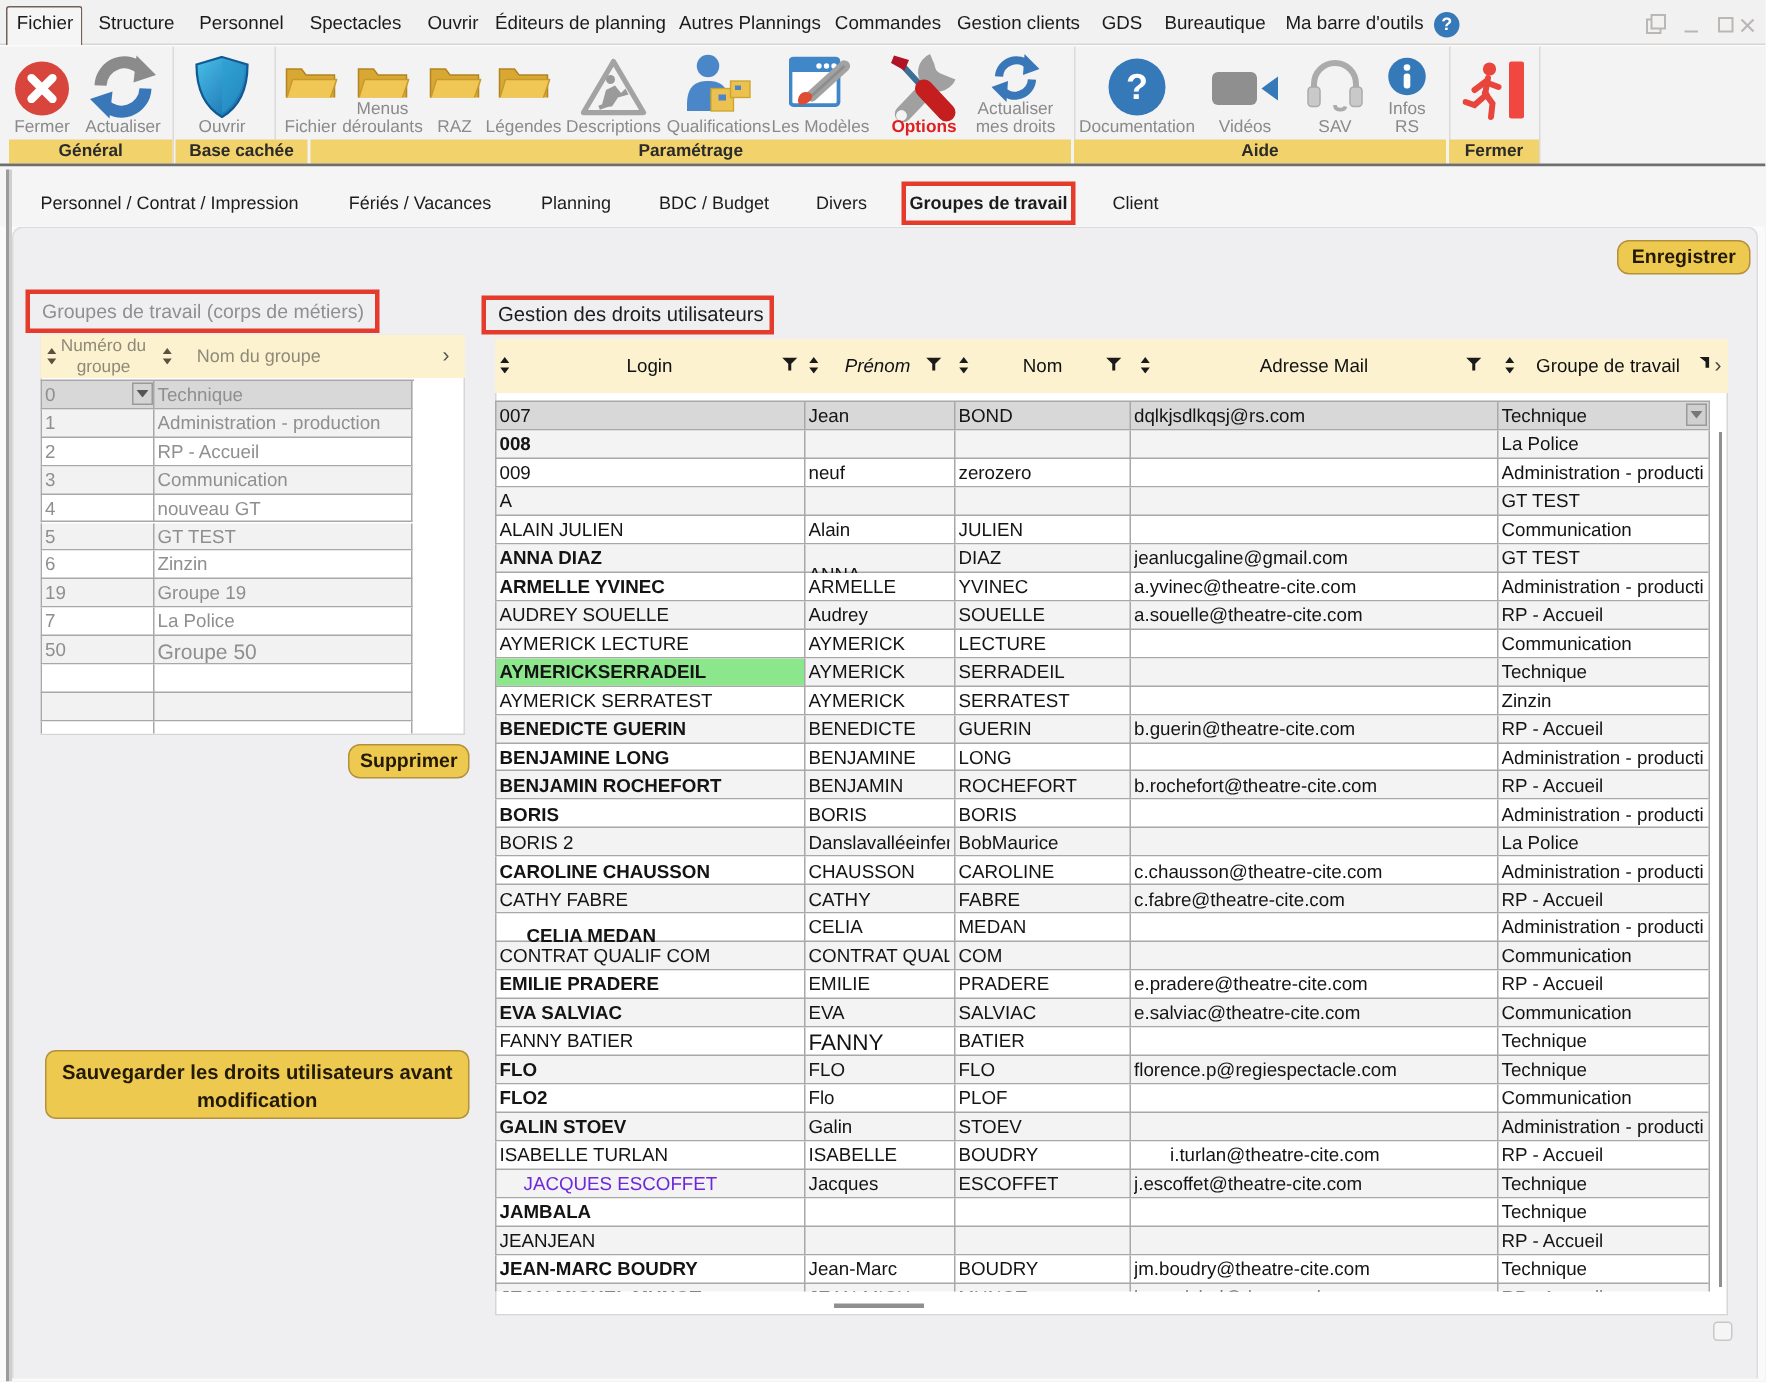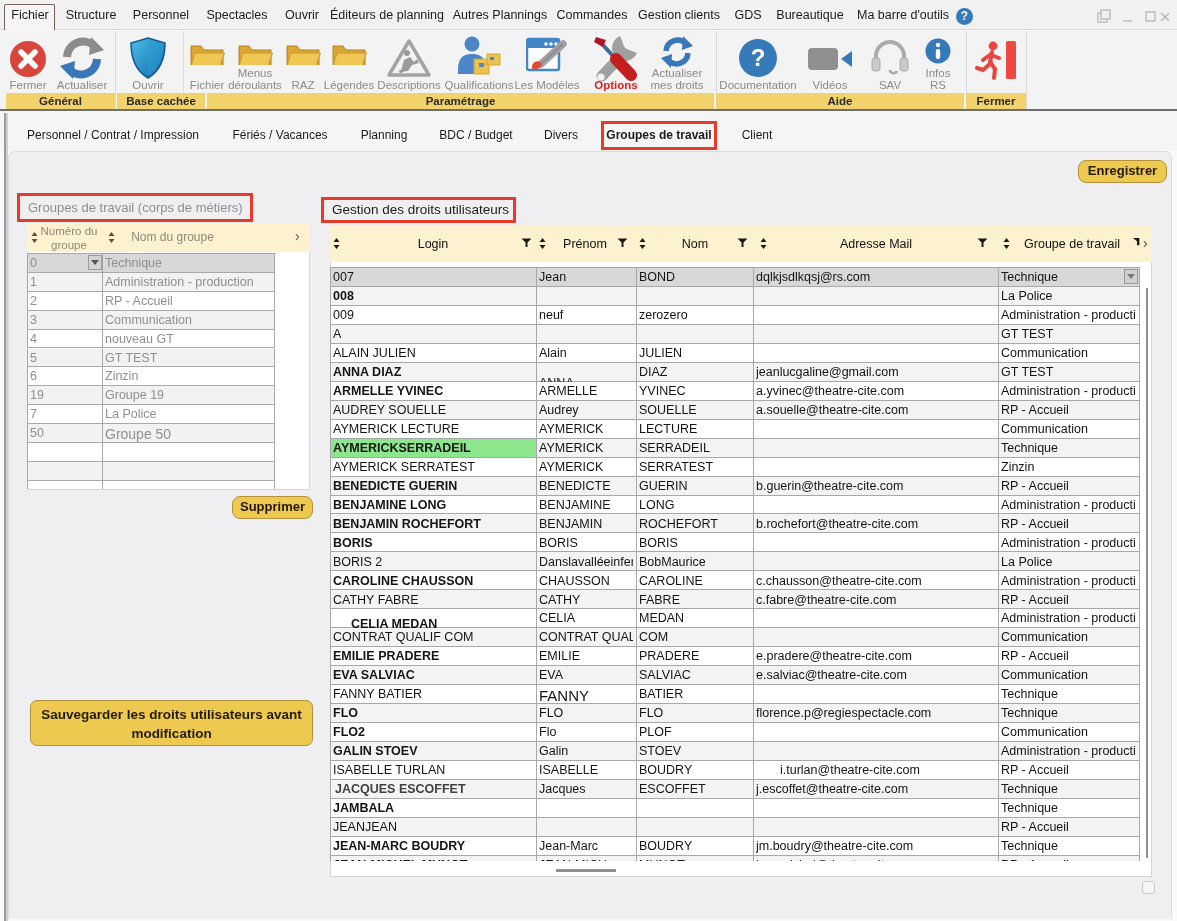--- a/index.html
+++ b/index.html
@@ -279,21 +279,21 @@
 <svg class="abs" style="left:91px;top:260px;" width="8" height="5" viewBox="0 0 8 5">
     <polygon points="0,0 8,0 4,5" fill="#555"></polygon>
   </svg>
 <div class="btn" style="left:232px;top:496px;width:81px;height:23px;line-height:20px;font-size:13px;">Supprimer</div>
 <div class="btn" style="left:30px;top:700px;width:283px;height:46px;font-size:13.5px;line-height:19px;padding-top:4px;border-radius:7px;">Sauvegarder les droits utilisateurs avant<br>modification</div>
 <div class="abs" style="left:330px;top:226px;width:822px;height:651px;background:#fff;border:1px solid #d6d6d6;"></div>
 <div class="redbox" style="left:321px;top:197px;width:195px;height:26px;"></div>
 <div class="abs" style="left:332px;top:202px;font-size:13.5px;color:#1d1d1d;white-space:nowrap;">Gestion des droits utilisateurs</div>
 <div class="abs" style="left:330px;top:226px;width:822px;height:36px;background:#fcf2d0;"></div>
 <div class="abs" style="left:433px;top:237px;transform:translateX(-50%);font-size:12.5px;color:#111;white-space:nowrap;">Login</div>
-<div class="abs" style="left:585px;top:237px;transform:translateX(-50%);font-size:12.5px;color:#111;white-space:nowrap;">Prénom</div>
+<div class="abs" style="left:585px;top:237px;transform:translateX(-50%);font-size:12.5px;color:#111;white-space:nowrap;font-style:italic;">Prénom</div>
 <div class="abs" style="left:695px;top:237px;transform:translateX(-50%);font-size:12.5px;color:#111;white-space:nowrap;">Nom</div>
 <div class="abs" style="left:876px;top:237px;transform:translateX(-50%);font-size:12.5px;color:#111;white-space:nowrap;">Adresse Mail</div>
 <div class="abs" style="left:1072px;top:237px;transform:translateX(-50%);font-size:12.5px;color:#111;white-space:nowrap;">Groupe de travail</div>
 <svg class="abs" style="left:521px;top:238px;" width="11" height="10" viewBox="0 0 11 10">
     <path d="M0.5 0.5 L10.5 0.5 L6.5 4.5 L6.5 9 L4.5 9 L4.5 4.5 Z" fill="#1a1a1a"></path>
   </svg>
 <svg class="abs" style="left:617px;top:238px;" width="11" height="10" viewBox="0 0 11 10">
     <path d="M0.5 0.5 L10.5 0.5 L6.5 4.5 L6.5 9 L4.5 9 L4.5 4.5 Z" fill="#1a1a1a"></path>
   </svg>
 <svg class="abs" style="left:737px;top:238px;" width="11" height="10" viewBox="0 0 11 10">
@@ -646,21 +646,21 @@
 <div class="cell" style="left:309px;top:495.16px;width:111px;font-size:12.5px;color:#141414;">BOUDRY</div>
 <div class="cell" style="left:426px;top:495.16px;width:239px;font-size:12.5px;color:#141414;padding-left:24px;">i.turlan@theatre-cite.com</div>
 <div class="cell" style="left:671px;top:495.16px;width:135px;font-size:12.5px;color:#141414;">RP - Accueil</div>
 <div class="abs" style="left:206px;top:492.96px;width:1px;height:18.96px;background:#a8a8a8;"></div>
 <div class="abs" style="left:306px;top:492.96px;width:1px;height:18.96px;background:#a8a8a8;"></div>
 <div class="abs" style="left:423px;top:492.96px;width:1px;height:18.96px;background:#a8a8a8;"></div>
 <div class="abs" style="left:668px;top:492.96px;width:1px;height:18.96px;background:#a8a8a8;"></div>
 <div class="abs" style="left:809px;top:492.96px;width:1px;height:18.96px;background:#a8a8a8;"></div>
 <div class="abs" style="left:0;top:492.96px;width:1px;height:18.96px;background:#a8a8a8;"></div>
 <div class="abs" style="left:0;top:511.92px;width:809px;height:18.96px;background:#f4f3f4;border-bottom:1px solid #a8a8a8;"></div>
-<div class="cell" style="left:5px;top:514.12px;width:200px;font-size:12.5px;color:#404040;font-weight:bold;">JACQUES ESCOFFET</div>
+<div class="cell" style="left:19px;top:514.12px;width:200px;font-size:12.5px;color:#6d28d9;font-weight:normal;">JACQUES ESCOFFET</div>
 <div class="cell" style="left:209px;top:514.12px;width:94px;font-size:12.5px;color:#141414;">Jacques</div>
 <div class="cell" style="left:309px;top:514.12px;width:111px;font-size:12.5px;color:#141414;">ESCOFFET</div>
 <div class="cell" style="left:426px;top:514.12px;width:239px;font-size:12.5px;color:#141414;">j.escoffet@theatre-cite.com</div>
 <div class="cell" style="left:671px;top:514.12px;width:135px;font-size:12.5px;color:#141414;">Technique</div>
 <div class="abs" style="left:206px;top:511.92px;width:1px;height:18.96px;background:#a8a8a8;"></div>
 <div class="abs" style="left:306px;top:511.92px;width:1px;height:18.96px;background:#a8a8a8;"></div>
 <div class="abs" style="left:423px;top:511.92px;width:1px;height:18.96px;background:#a8a8a8;"></div>
 <div class="abs" style="left:668px;top:511.92px;width:1px;height:18.96px;background:#a8a8a8;"></div>
 <div class="abs" style="left:809px;top:511.92px;width:1px;height:18.96px;background:#a8a8a8;"></div>
 <div class="abs" style="left:0;top:511.92px;width:1px;height:18.96px;background:#a8a8a8;"></div>

